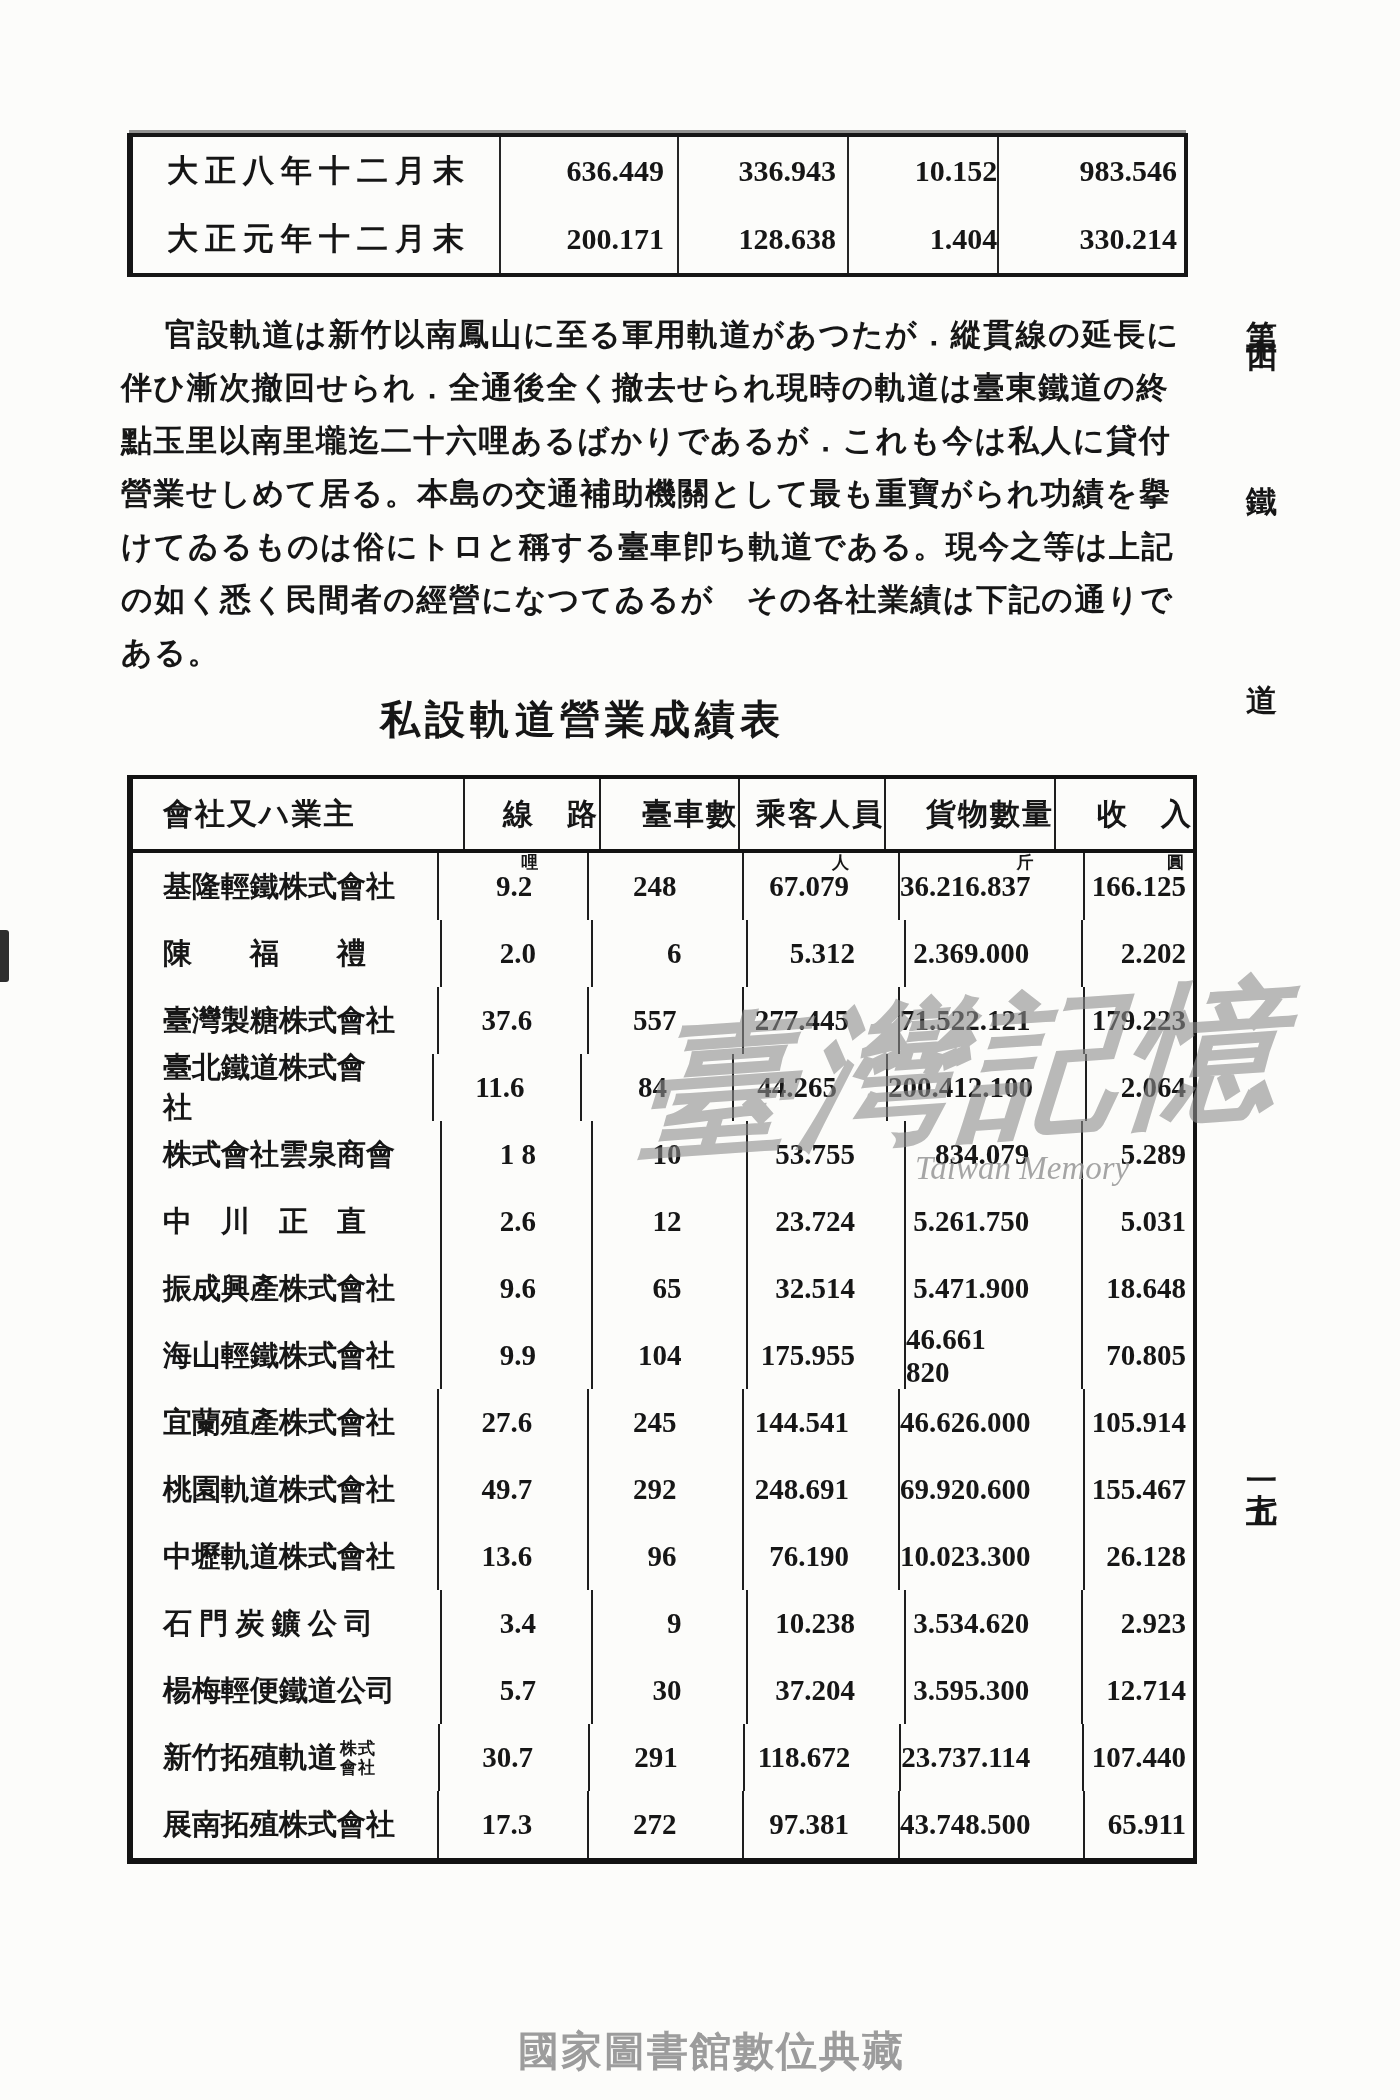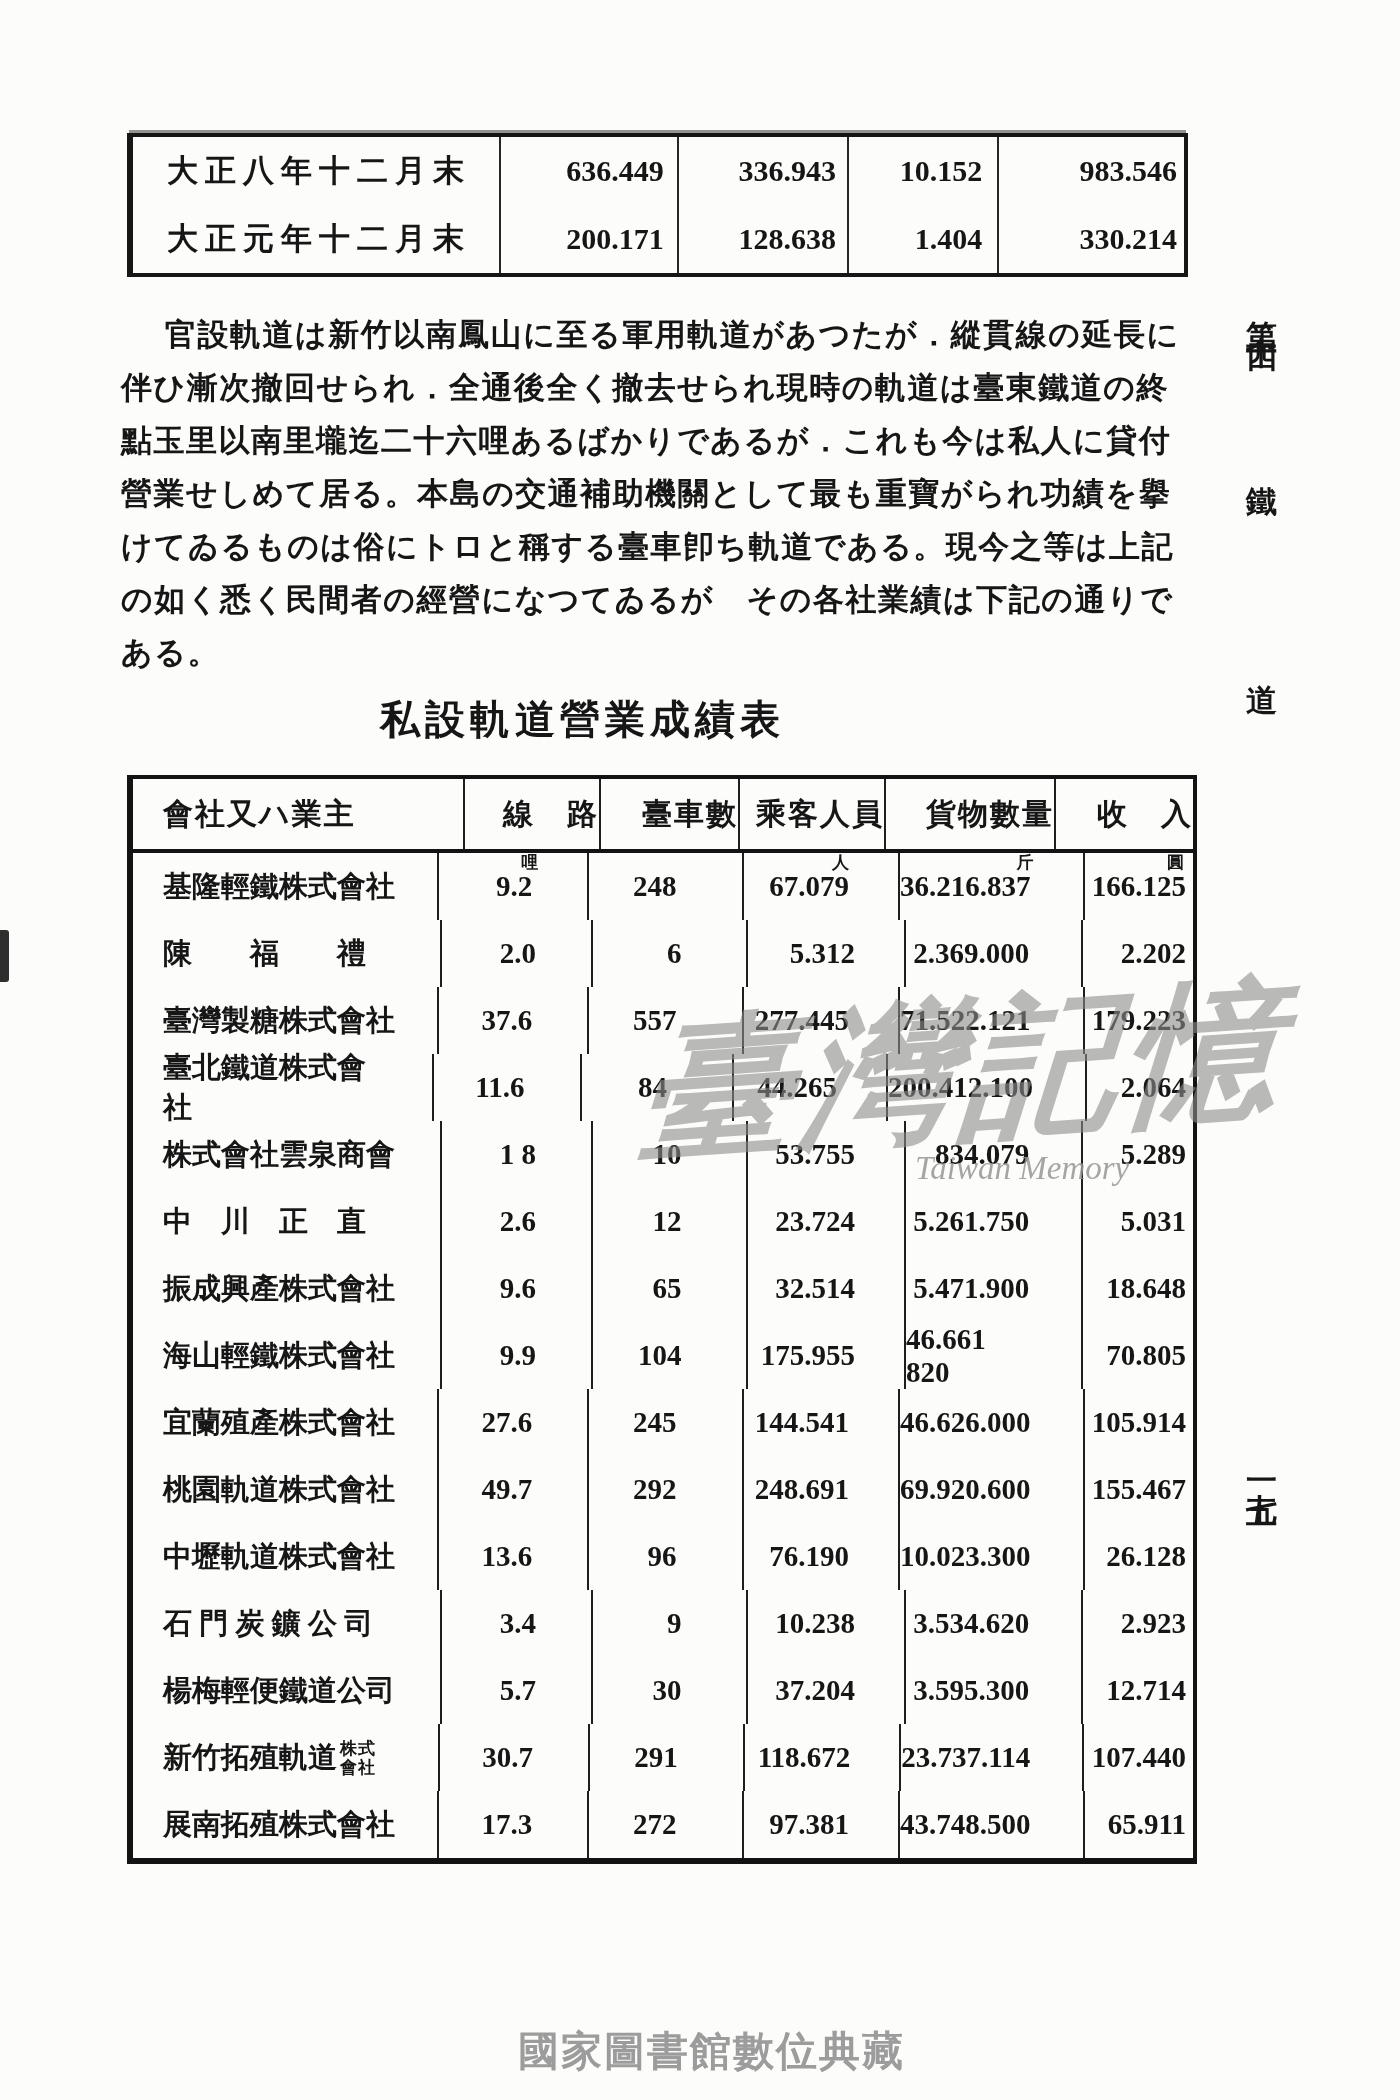--- a/index.html
+++ b/index.html
@@ -21,21 +21,21 @@
     display:flex;align-items:center;
     font-size:31px;font-weight:600;letter-spacing:7px;
   }
   .tt-v{
     box-sizing:border-box;border-left:2px solid #262626;
     display:flex;align-items:center;justify-content:flex-end;
     font-size:30px;font-weight:600;
   }
   .tt-row .tt-v:nth-child(2){width:180px;padding-right:13px;}
   .tt-row .tt-v:nth-child(3){width:172px;padding-right:11px;}
-  .tt-row .tt-v:nth-child(4){width:152px;padding-right:15px;}
+  .tt-row .tt-v:nth-child(4){width:152px;}
   .tt-row .tt-v:nth-child(5){width:189px;padding-right:7px;}
   
   .para{
     position:absolute;left:121px;top:308px;width:1072px;
     font-size:31px;font-weight:600;line-height:53px;letter-spacing:1.5px;
     white-space:nowrap;
   }
   .para .p-line{height:53px;}
   .para .indent{text-indent:44px;}
   

